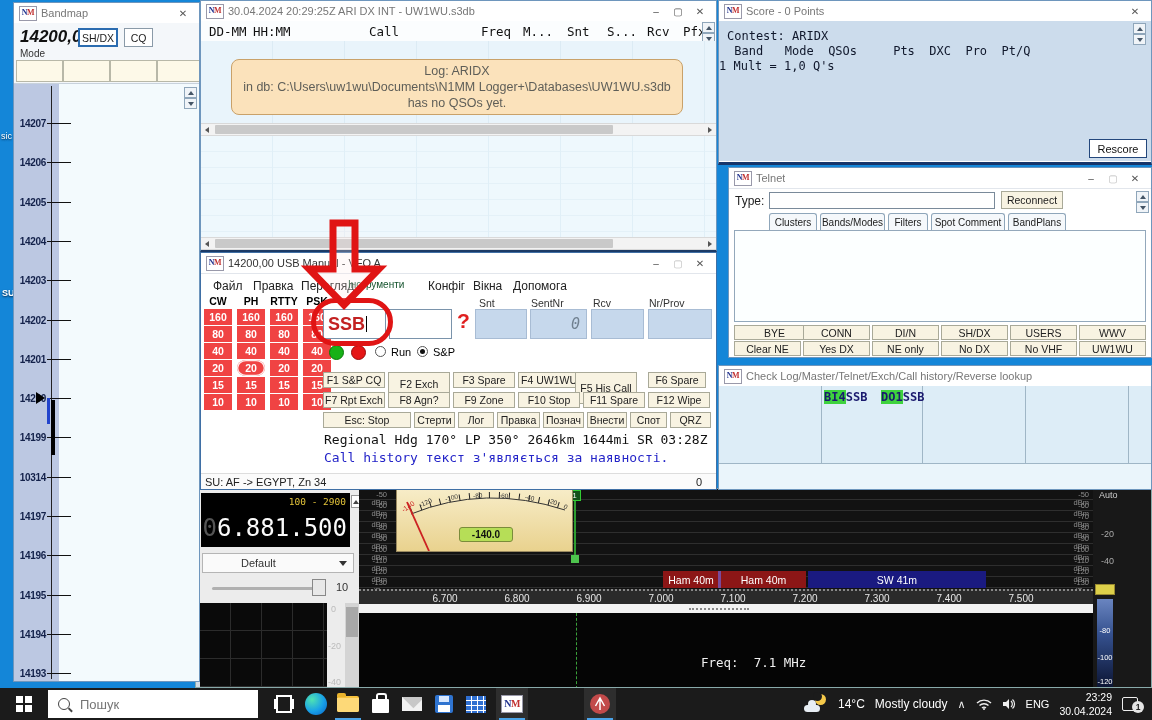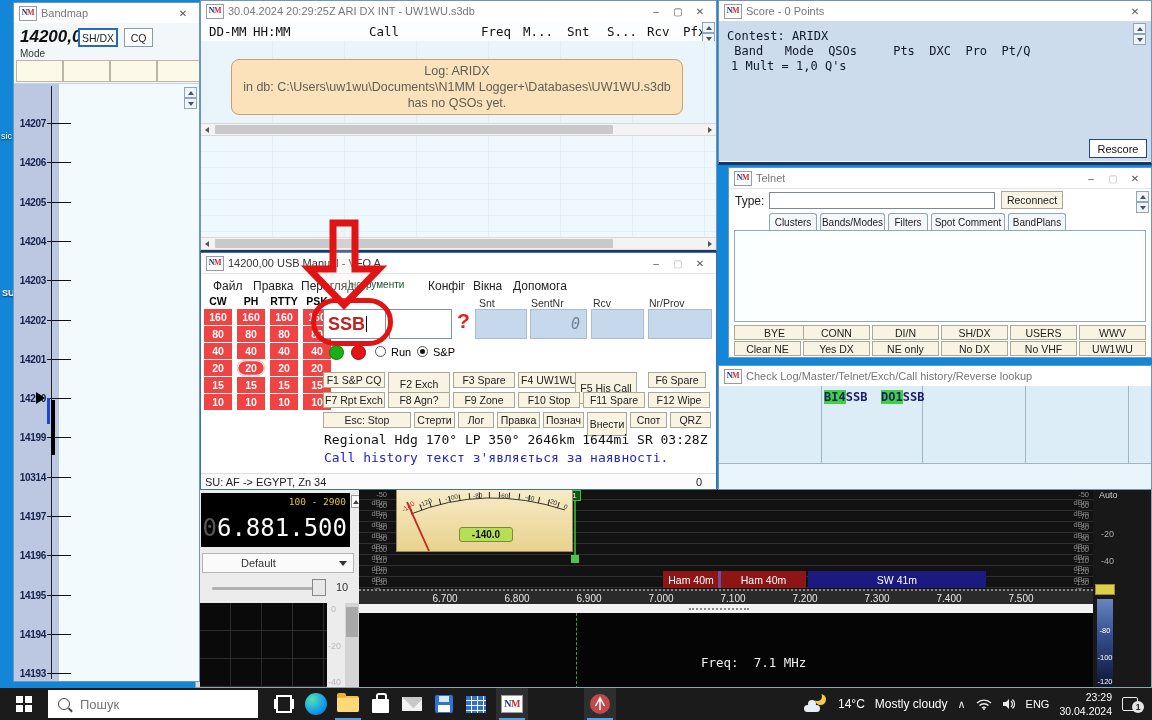--- a/index.html
+++ b/index.html
@@ -311,21 +311,21 @@
           <span class="m">M</span>
         </span>
       <span class="ttl">Score - 0 Points</span>
       <span class="tctl">
           <span class="tbtn">✕</span>
         </span>
     </div>
     <div class="abs" style="left:0;top:20px;width:432px;height:140px;background:#ccdcec">
       <div class="abs mono pre" style="left:8px;top:8px;font-size:12px;color:#10182c">Contest: ARIDX</div>
       <div class="abs mono pre" style="left:8px;top:23px;font-size:12px;color:#10182c"> Band   Mode  QSOs     Pts  DXC  Pro  Pt/Q</div>
-      <div class="abs mono pre" style="left:12px;top:38px;font-size:12px;color:#10182c">1 Mult = 1,0 Q's</div>
+      <div class="abs mono pre" style="left:0;top:38px;font-size:12px;color:#10182c">1 Mult = 1,0 Q's</div>
       <div class="spin" style="left:414px;top:2px">
           <div class="spb">
             <i></i>
           </div>
           <div class="spb dn">
             <i></i>
           </div>
         </div>
       <div class="abs" style="left:370px;top:118px;width:58px;height:19px;background:#fff;border:1px solid #23477c;display:flex;align-items:center;justify-content:center;font-size:11px;color:#111;box-sizing:border-box">Rescore</div>
     </div>
@@ -479,21 +479,21 @@
     <div class="crm" style="left:187px;top:139px;width:62px;height:16px">F8 Agn?</div>
     <div class="crm" style="left:252px;top:139px;width:62px;height:16px">F9 Zone</div>
     <div class="crm" style="left:317px;top:139px;width:62px;height:16px">F10 Stop</div>
     <div class="crm" style="left:382px;top:139px;width:62px;height:16px">F11 Spare</div>
     <div class="crm" style="left:447px;top:139px;width:62px;height:16px">F12 Wipe</div>
     <div class="crm" style="left:122px;top:159px;width:88px;height:16px">Esc: Stop</div>
     <div class="crm" style="left:213px;top:159px;width:41px;height:16px">Стерти</div>
     <div class="crm" style="left:257px;top:159px;width:36px;height:16px">Лог</div>
     <div class="crm" style="left:296px;top:159px;width:43px;height:16px">Правка</div>
     <div class="crm" style="left:342px;top:159px;width:41px;height:16px">Познач</div>
-    <div class="crm" style="left:386px;top:159px;width:40px;height:24px">Внести</div>
+    <div class="crm" style="left:386px;top:159px;width:40px;height:16px">Внести</div>
     <div class="crm" style="left:429px;top:159px;width:37px;height:16px">Спот</div>
     <div class="crm" style="left:469px;top:159px;width:41px;height:16px">QRZ</div>
     <div class="abs mono pre" style="left:123px;top:179px;font-size:13px;color:#111">Regional Hdg 170° LP 350° 2646km 1644mi SR 03:28Z SS</div>
     <div class="abs mono pre" style="left:123px;top:197px;font-size:13px;color:#2424c8">Call history текст з'являється за наявності.</div>
     <div class="abs" style="left:0;top:220px;width:515px;height:16px;background:#fbfbfb;border-top:1px solid #ddd">
       <span class="abs" style="left:4px;top:2px;font-size:11px;color:#222">SU: AF -&gt; EGYPT, Zn 34</span>
       <span class="abs" style="right:14px;top:2px;font-size:11px;color:#222">0</span>
     </div>
   </div>
 

